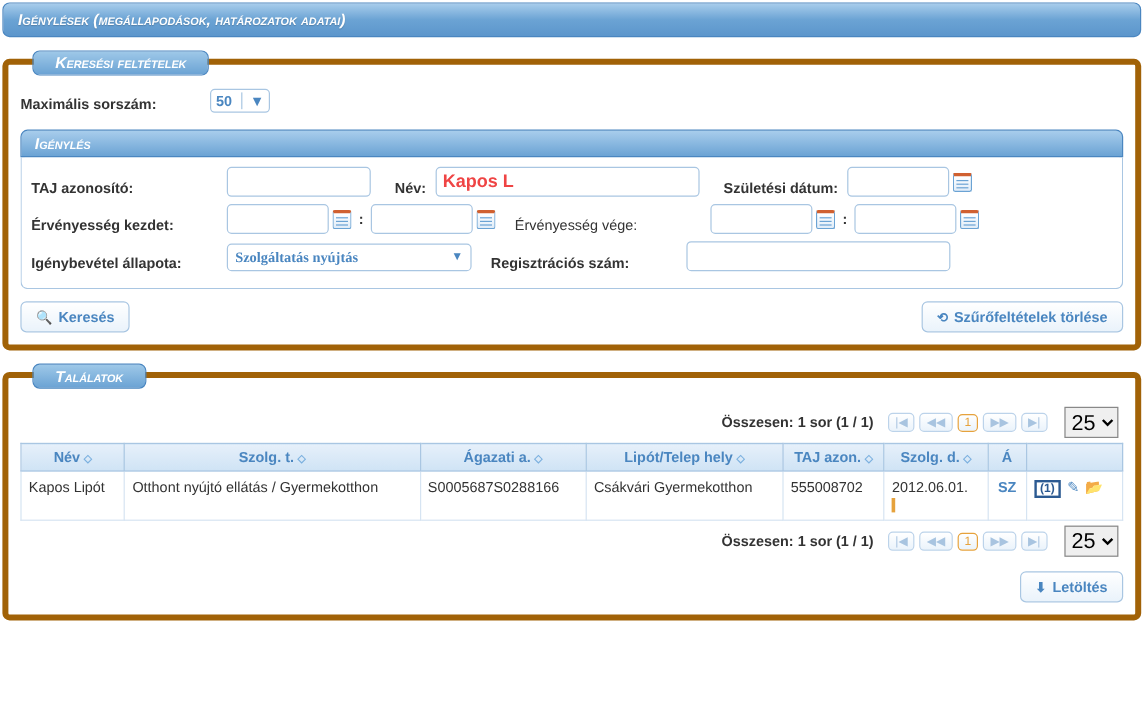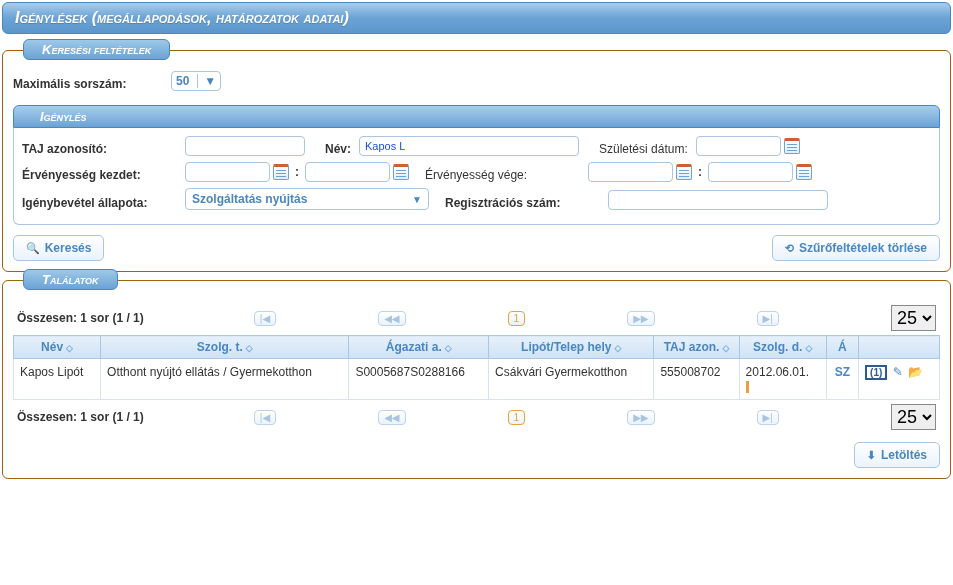--- a/index.html
+++ b/index.html
@@ -6,31 +6,31 @@
 body { font-family: Verdana, Arial, sans-serif; font-size: 12px; color: #333; background: #fff; padding: 2px; }
 
 .main-header {
   background: linear-gradient(to bottom, #a8cdec 0%, #6ba3d4 50%, #5c96cc 100%);
   border: 1px solid #4a86c0;
   border-radius: 6px;
   padding: 6px 12px;
   color: #fff;
   font-style: italic;
   font-weight: bold;
-  font-size: 16px;
+  font-size: 13px;
   font-variant: small-caps;
   text-shadow: 0 1px 1px rgba(0,0,0,0.2);
   margin-bottom: 16px;
 }
 
 .fieldset-wrap {
   position: relative;
-  border: 1px solid #a16207;
+  border: 5px solid #a16207;
   border-radius: 6px;
-  margin: 6px 0 8px;
+  margin: 18px 0 8px;
   padding: 20px 10px 10px;
 }
 .fieldset-legend {
   position: absolute;
   top: -12px;
   left: 20px;
   background: linear-gradient(to bottom, #9ec8e8 0%, #6ba3d4 100%);
   border: 1px solid #4a86c0;
   border-radius: 6px;
   padding: 2px 18px;
@@ -59,41 +59,41 @@
   padding-left: 6px;
   margin-left: 8px;
   color: #4a86c0;
   cursor: pointer;
 }
 
 .sub-header {
   background: linear-gradient(to bottom, #a8cdec 0%, #6ba3d4 100%);
   border: 1px solid #4a86c0;
   border-radius: 6px 6px 0 0;
-  padding: 3px 26px;
+  padding: 3px 11px;
   color: #fff;
   font-style: italic;
   font-weight: bold;
   font-variant: small-caps;
   font-size: 13px;
 }
 .sub-body {
   border: 1px solid #a9c6e2;
   border-top: none;
   border-radius: 0 0 6px 6px;
   padding: 8px;
 }
 .input-txt {
   border: 1px solid #a9c6e2;
   border-radius: 4px;
   padding: 3px 5px;
-  font-size: 11px;
+  font-size: 15px;
   width: 120px;
-  color: #1d4ed8;
-  font-weight: normal;
+  color: #ef4444;
+  font-weight: bold;
 }
 .input-txt.wide { width: 220px; }
 .input-date { width: 85px; }
 .date-wrap { display: inline-flex; align-items: center; gap: 3px; }
 .cal-icon {
   width: 16px; height: 16px;
   background: linear-gradient(to bottom,#fff 0%, #e0ecf8 100%);
   border: 1px solid #6ba3d4;
   border-top: 3px solid #d06030;
   border-radius: 2px;
@@ -101,25 +101,26 @@
   position: relative;
 }
 .cal-icon::after{content:"";position:absolute;left:2px;right:2px;top:3px;height:1px;background:#6ba3d4;box-shadow:0 3px 0 #6ba3d4,0 6px 0 #6ba3d4;}
 
 .select-wrap {
   display: inline-flex;
   align-items: center;
   border: 1px solid #a9c6e2;
   border-radius: 4px;
   padding: 3px 6px;
-  width: 244px;
+  width: 204px;
   justify-content: space-between;
   color: #4a86c0;
   font-weight: bold;
   cursor: pointer;
+  font-family: Liberation Serif, serif;
 }
 .select-wrap .tri { color: #4a86c0; font-size: 10px; }
 
 .checkbox {
   width: 20px; height: 20px;
   border: 1px solid #a9c6e2;
   border-radius: 4px;
   background: #eaf3fb;
   cursor: pointer;
 }
@@ -132,21 +133,21 @@
   padding: 5px 12px;
   color: #4a86c0;
   font-weight: bold;
   cursor: pointer;
   display: inline-flex;
   align-items: center;
   gap: 5px;
 }
 .btn .icon { font-size: 11px; }
 
-.paginator { display: flex; gap: 4px; align-items: center; justify-content: space-between; padding: 4px; }
+.paginator { display: flex; gap: 4px; align-items: center; justify-content: flex-end; padding: 4px; }
 .paginator .summary { font-weight: bold; margin-right: 8px; }
 .pbtn {
   border: 1px solid #bcd3ea;
   border-radius: 4px;
   background: linear-gradient(to bottom,#fff,#eaf3fb);
   padding: 1px 5px;
   color: #a8c4e0;
   cursor: pointer;
   font-size: 10px;
 }
@@ -198,21 +199,21 @@
 
   <div style="margin-top:14px;">
     <div class="sub-header">Igénylés</div>
     <div class="sub-body">
 
       <div class="row">
         <span class="lbl2" style="width:155px;font-weight:bold;">TAJ azonosító:</span>
         <input class="input-txt" value="" style="">
         <span class="lbl2" style="font-weight:bold; margin-left:12px;">Név:</span>
         <input class="input-txt wide" value="Kapos L" style="">
-        <span class="lbl2" style="font-weight:normal; margin-left:12px;">Születési dátum:</span>
+        <span class="lbl2" style="font-weight:bold; margin-left:12px;">Születési dátum:</span>
         <span class="date-wrap">
           <input class="input-txt input-date" value="" style="">
           <span class="cal-icon"></span>
         </span>
       </div>
 
       <div class="row">
         <span class="lbl2" style="width:155px;font-weight:bold;">Érvényesség kezdet:</span>
         <span class="time-wrap">
           <span class="date-wrap">

